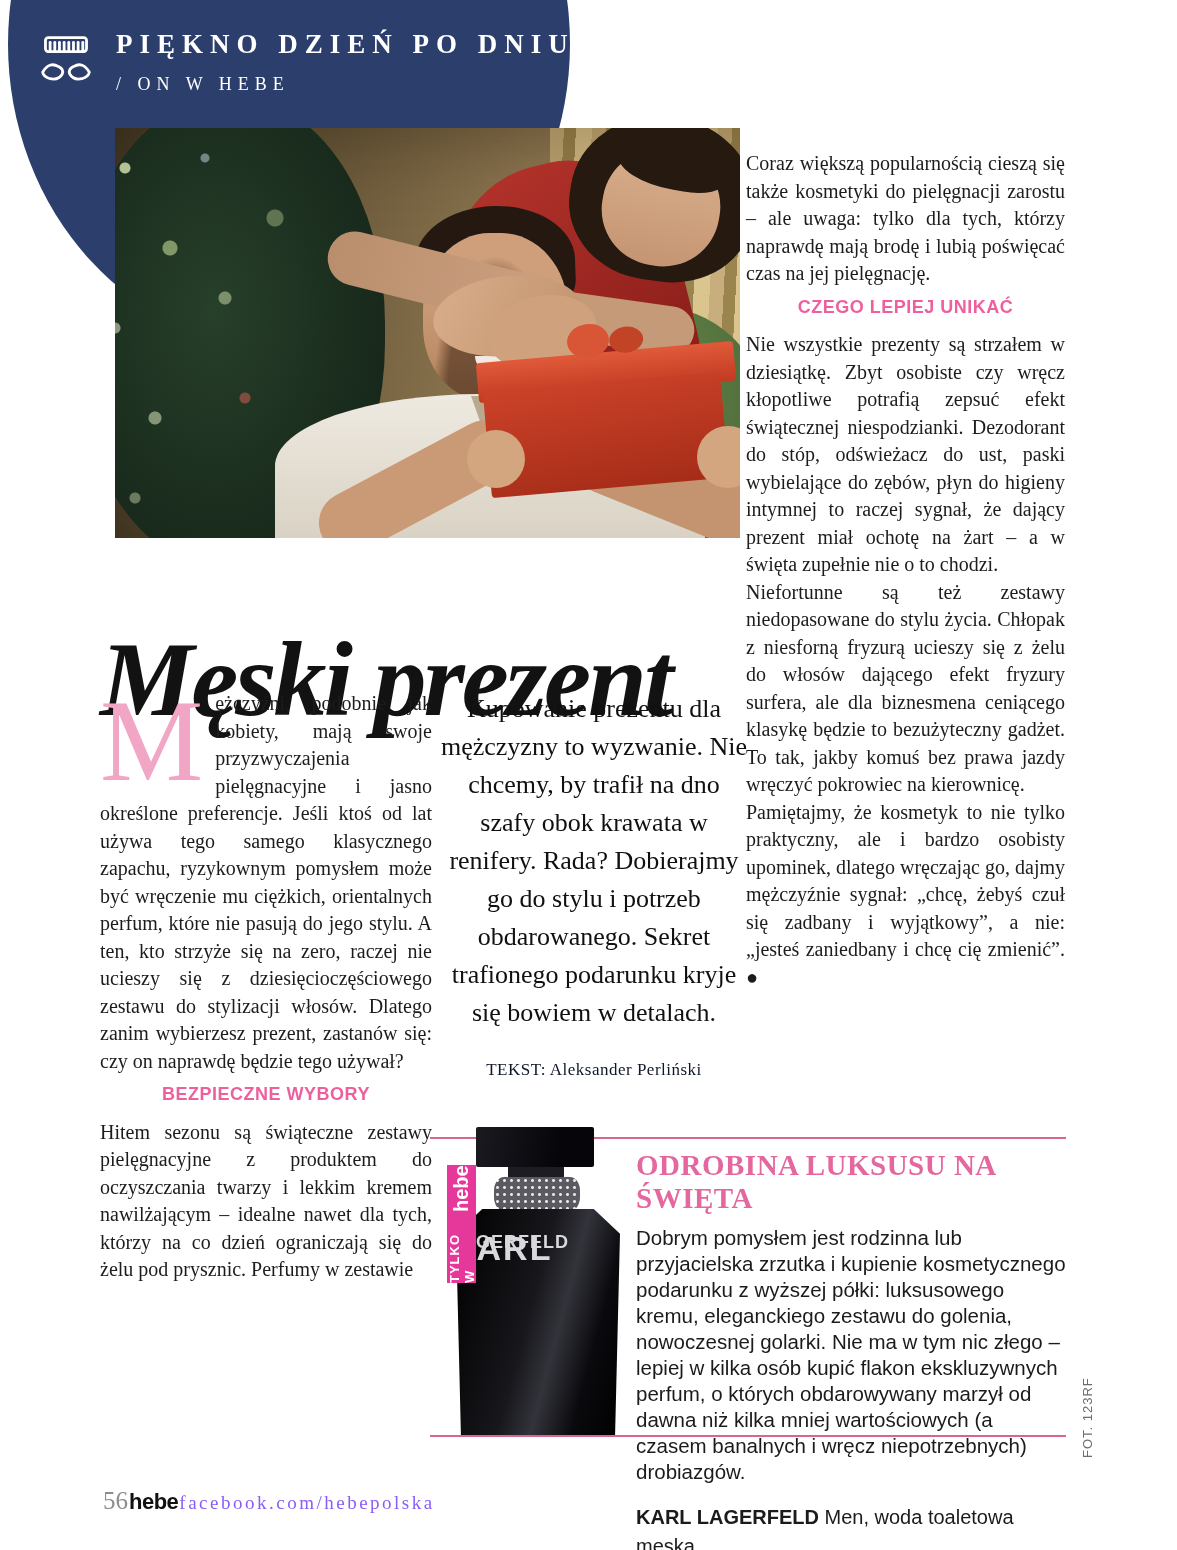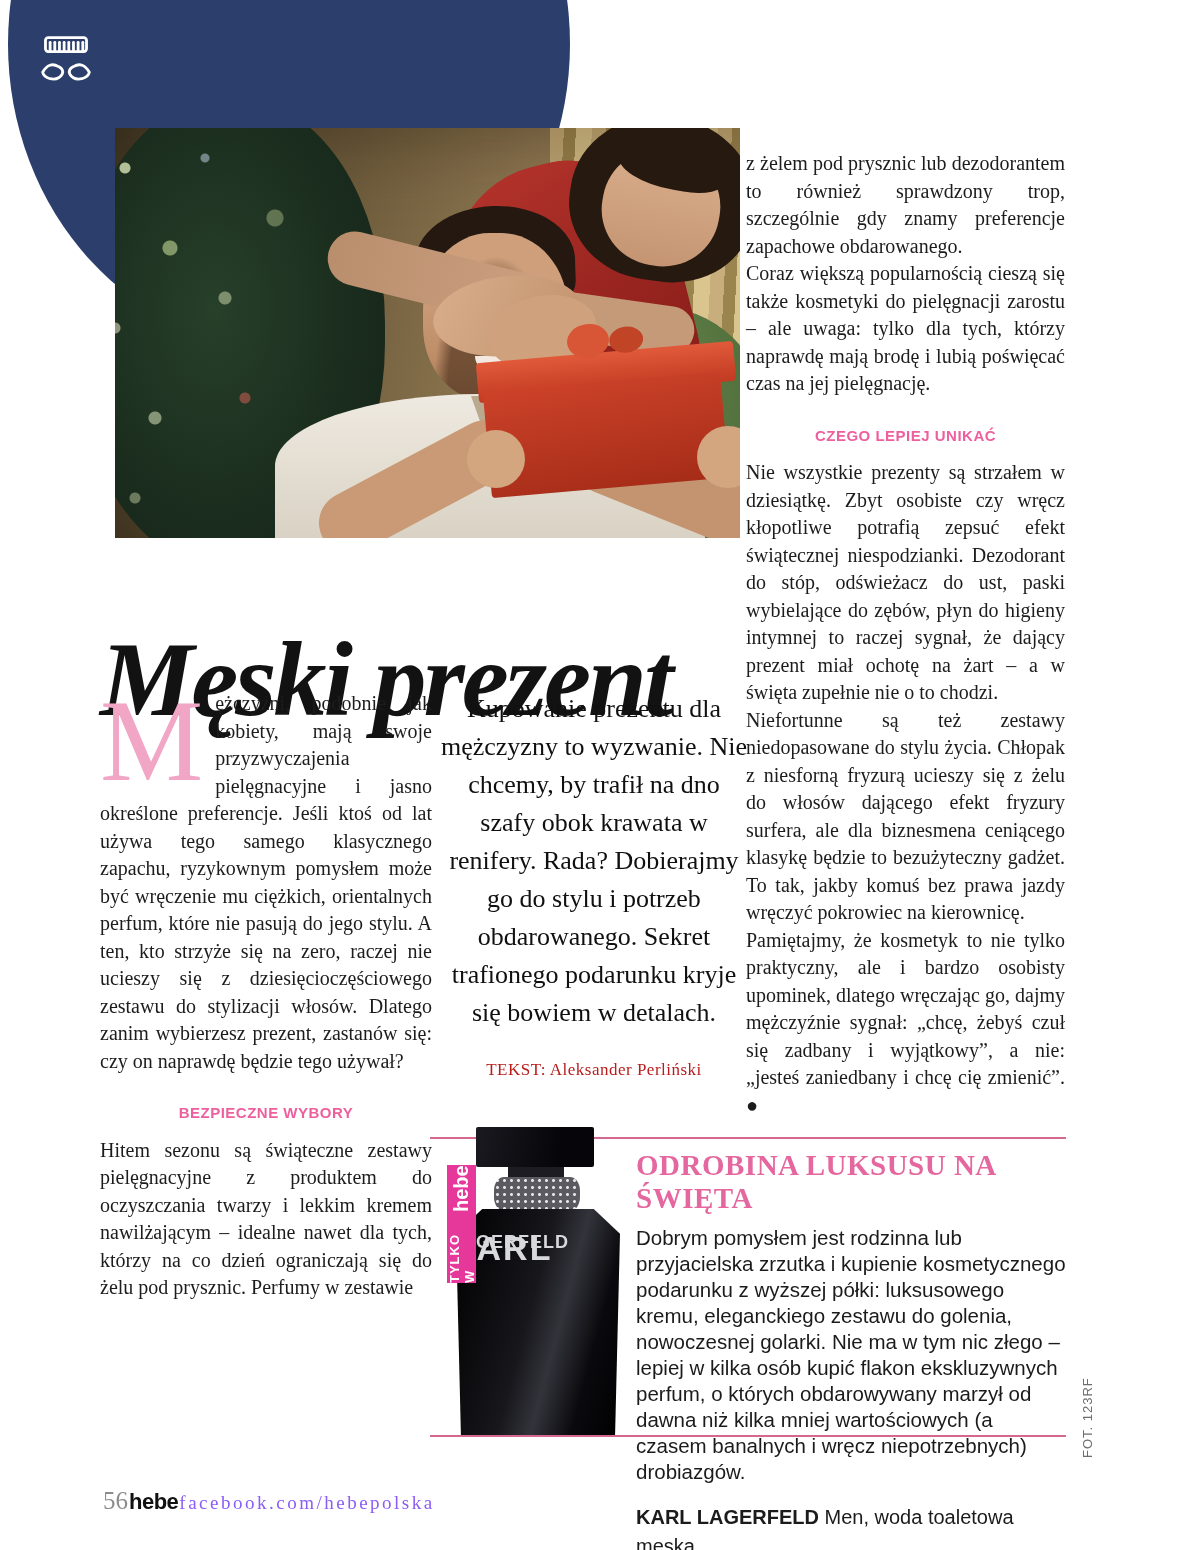--- a/index.html
+++ b/index.html
@@ -82,24 +82,24 @@
   
   .article-title{position:absolute;left:100px;top:548px;width:645px;text-align:left;
     font-style:italic;font-size:106px;line-height:1.15;color:#121212;letter-spacing:-3px;}
   .body-copy{font-size:20px;line-height:27.5px;text-align:justify;}
   .body-copy p{margin:0;}
   .col1{position:absolute;left:100px;top:690px;width:332px;}
   .col2{position:absolute;left:440px;top:690px;width:308px;text-align:center;}
   .col3{position:absolute;left:746px;top:150px;width:319px;}
   .dropcap{float:left;font-size:116px;line-height:90px;padding:6px 12px 0 0;color:#f2a6c5;
     font-family:"Liberation Serif",serif;}
-  .pink-heading{font-family:"Liberation Sans",sans-serif;font-weight:700;font-size:15px;
-    letter-spacing:.5px;color:#ee5f9e;text-align:center;margin:24px 0 10px 0;}
+  .pink-heading{font-family:"Liberation Sans",sans-serif;font-weight:700;font-size:18px;
+    letter-spacing:.5px;color:#ee5f9e;text-align:center;margin:6px 0 10px 0;}
   .pullquote{font-size:26px;line-height:38px;color:#101010;text-align:center;margin:0;}
-  .byline{font-size:17px;letter-spacing:.5px;margin-top:28px;color:#b91c1c;}
+  .byline{font-size:17px;letter-spacing:.5px;margin-top:28px;color:#0f172a;}
   
   .promo{position:absolute;left:430px;top:1137px;width:636px;height:300px;}
   .promo-rule{position:absolute;left:0;width:100%;border-top:2px solid #d4688f;}
   .rule-top{top:0;} .rule-bottom{bottom:0;}
   .bottle{position:absolute;left:20px;top:-10px;width:176px;height:308px;}
   .bottle *{position:absolute;}
   .bt-cap{left:26px;top:0;width:118px;height:40px;background:linear-gradient(100deg,#1a1a20,#05050a 70%);border-radius:2px;}
   .bt-neck{left:58px;top:40px;width:56px;height:12px;background:#1c1c22;}
   .bt-ring{left:44px;top:50px;width:86px;height:34px;border-radius:10px/14px;
     background-color:#5a5a60;background-image:radial-gradient(#e6e6ea 1.2px, transparent 1.7px);
@@ -151,20 +151,24 @@
         <line x1="23" y1="8" x2="23" y2="17"></line>
           <line x1="28" y1="8" x2="28" y2="17"></line>
         <line x1="33" y1="8" x2="33" y2="17"></line>
           <line x1="38" y1="8" x2="38" y2="17"></line>
         <line x1="43" y1="8" x2="43" y2="17"></line>
           <line x1="48" y1="8" x2="48" y2="17"></line>
         <path d="M5 40 Q12 28 22 34 Q28 37 26 42 Q22 49 13 47 Q6 45 5 40 Z"></path>
         <path d="M55 40 Q48 28 38 34 Q32 37 34 42 Q38 49 47 47 Q54 45 55 40 Z"></path>
       </svg>
     </span>
+    <div>
+      <div class="hdr-title">PIĘKNO DZIEŃ PO DNIU</div>
+      <div class="hdr-sub">/ ON W HEBE</div>
+    </div>
   </div>
 
   <div class="photo">
     <div class="ph-tree"></div>
     <div class="ph-curtain"></div>
     <div class="ph-chair"></div>
     <div class="ph-santa"></div>
     <div class="ph-woman-body"></div>
     <div class="ph-woman-hair"></div>
     <div class="ph-woman-face"></div>
@@ -191,21 +195,20 @@
     <h3 class="pink-heading">BEZPIECZNE WYBORY</h3>
     <p>Hitem sezonu są świąteczne zestawy pielęgnacyjne z produktem do oczyszczania twarzy i lekkim kremem nawilżającym – idealne nawet dla tych, którzy na co dzień ograniczają się do żelu pod prysznic. Perfumy w zestawie</p>
   </div>
 
   <div class="col2">
     <p class="pullquote">Kupowanie prezentu dla mężczyzny to wyzwanie. Nie chcemy, by trafił na dno szafy obok krawata w renifery. Rada? Dobierajmy go do stylu i potrzeb obdarowanego. Sekret trafionego podarunku kryje się bowiem w detalach.</p>
     <div class="byline">TEKST: Aleksander Perliński</div>
   </div>
 
   <div class="col3 body-copy">
-    <p>z żelem pod prysznic lub dezodorantem to również sprawdzony trop, szczególnie gdy znamy preferencje zapachowe obdarowanego.</p>
     <p>Coraz większą popularnością cieszą się także kosmetyki do pielęgnacji zarostu – ale uwaga: tylko dla tych, którzy naprawdę mają brodę i lubią poświęcać czas na jej pielęgnację.</p>
     <h3 class="pink-heading">CZEGO LEPIEJ UNIKAĆ</h3>
     <p>Nie wszystkie prezenty są strzałem w dziesiątkę. Zbyt osobiste czy wręcz kłopotliwe potrafią zepsuć efekt świątecznej niespodzianki. Dezodorant do stóp, odświeżacz do ust, paski wybielające do zębów, płyn do higieny intymnej to raczej sygnał, że dający prezent miał ochotę na żart – a w święta zupełnie nie o to chodzi.</p>
     <p>Niefortunne są też zestawy niedopasowane do stylu życia. Chłopak z niesforną fryzurą ucieszy się z żelu do włosów dającego efekt fryzury surfera, ale dla biznesmena ceniącego klasykę będzie to bezużyteczny gadżet. To tak, jakby komuś bez prawa jazdy wręczyć pokrowiec na kierownicę.</p>
     <p>Pamiętajmy, że kosmetyk to nie tylko praktyczny, ale i bardzo osobisty upominek, dlatego wręczając go, dajmy mężczyźnie sygnał: „chcę, żebyś czuł się zadbany i wyjątkowy”, a nie: „jesteś zaniedbany i chcę cię zmienić”. ●</p>
   </div>
 
   <div class="promo">
     <div class="promo-rule rule-top"></div>
     <div class="promo-rule rule-bottom"></div>

